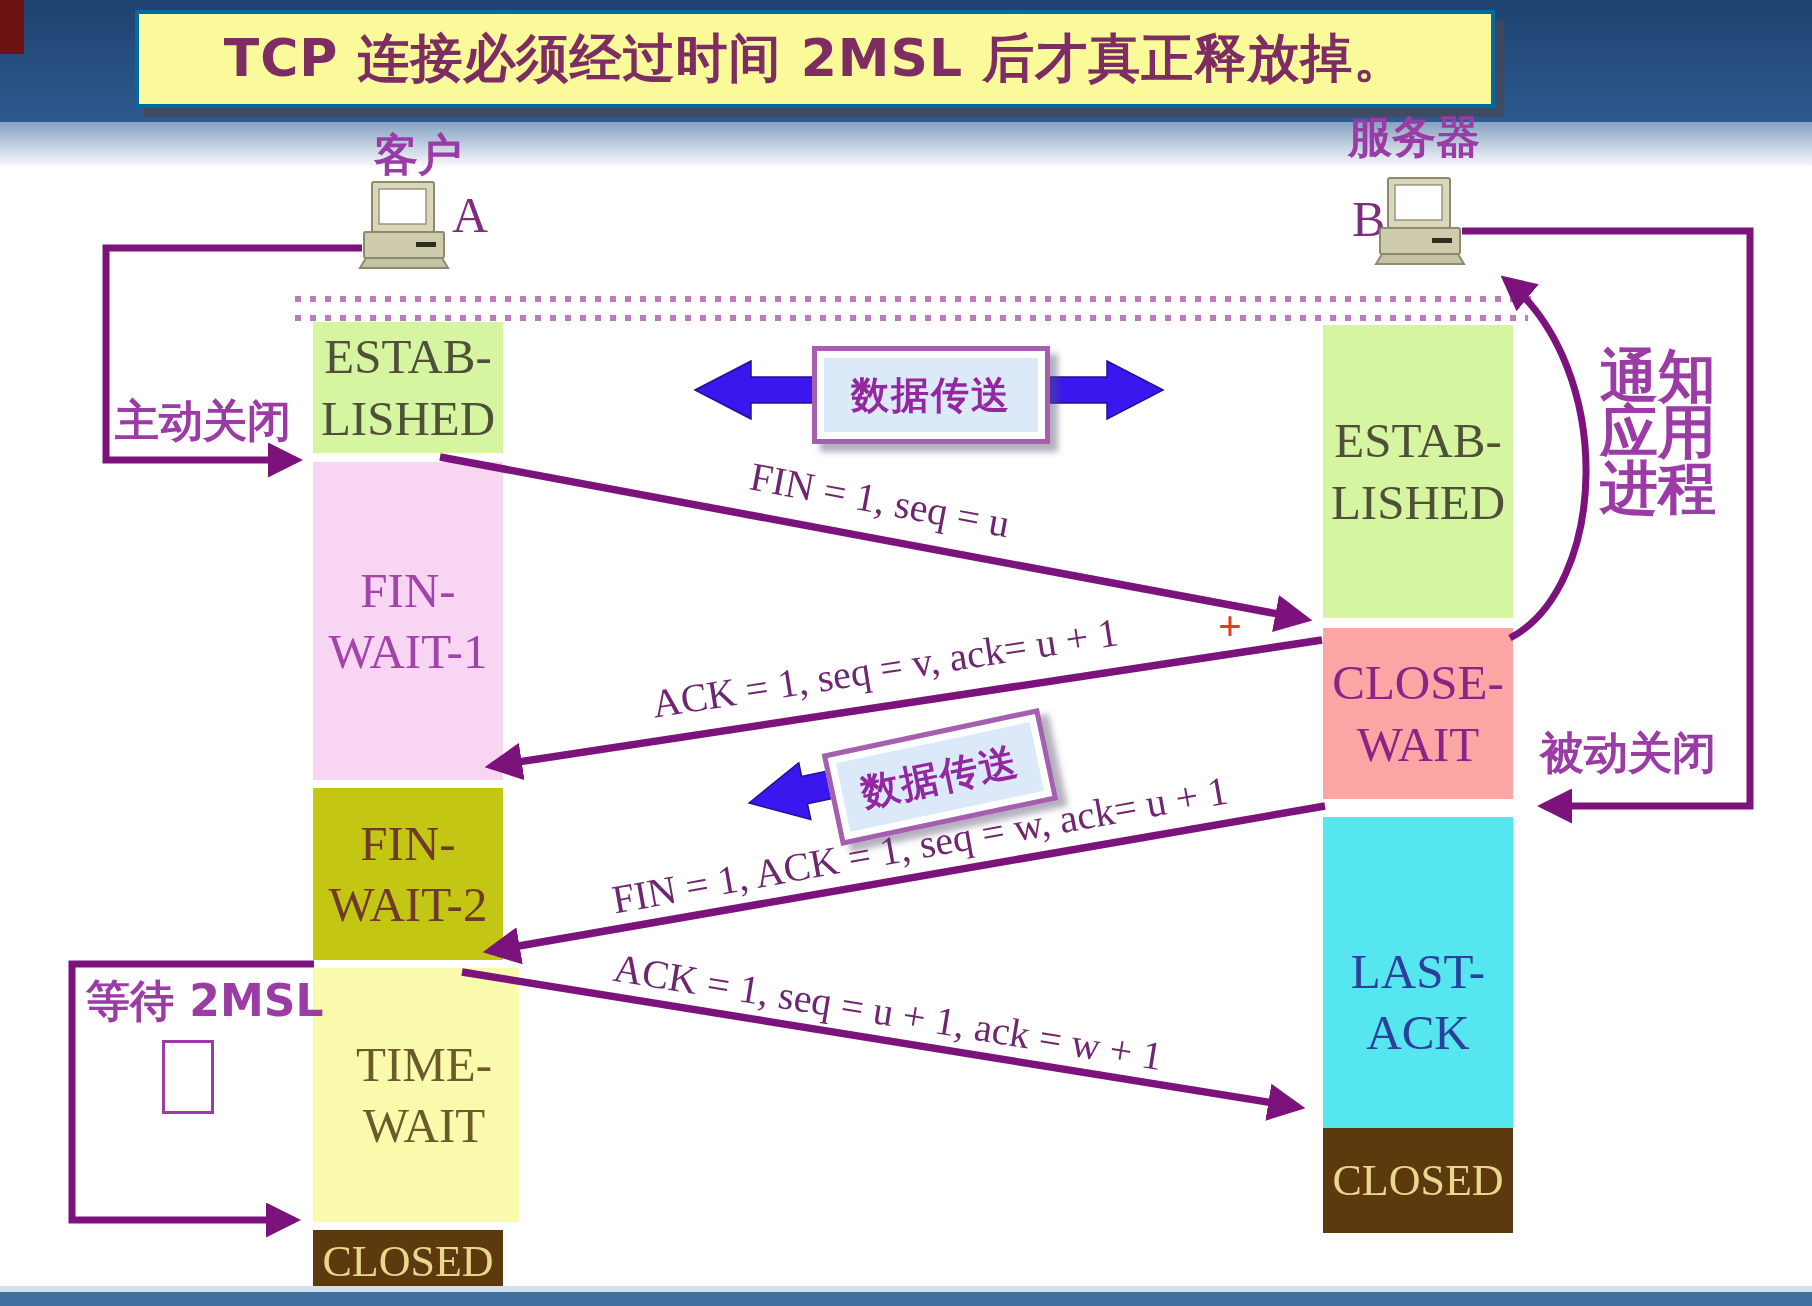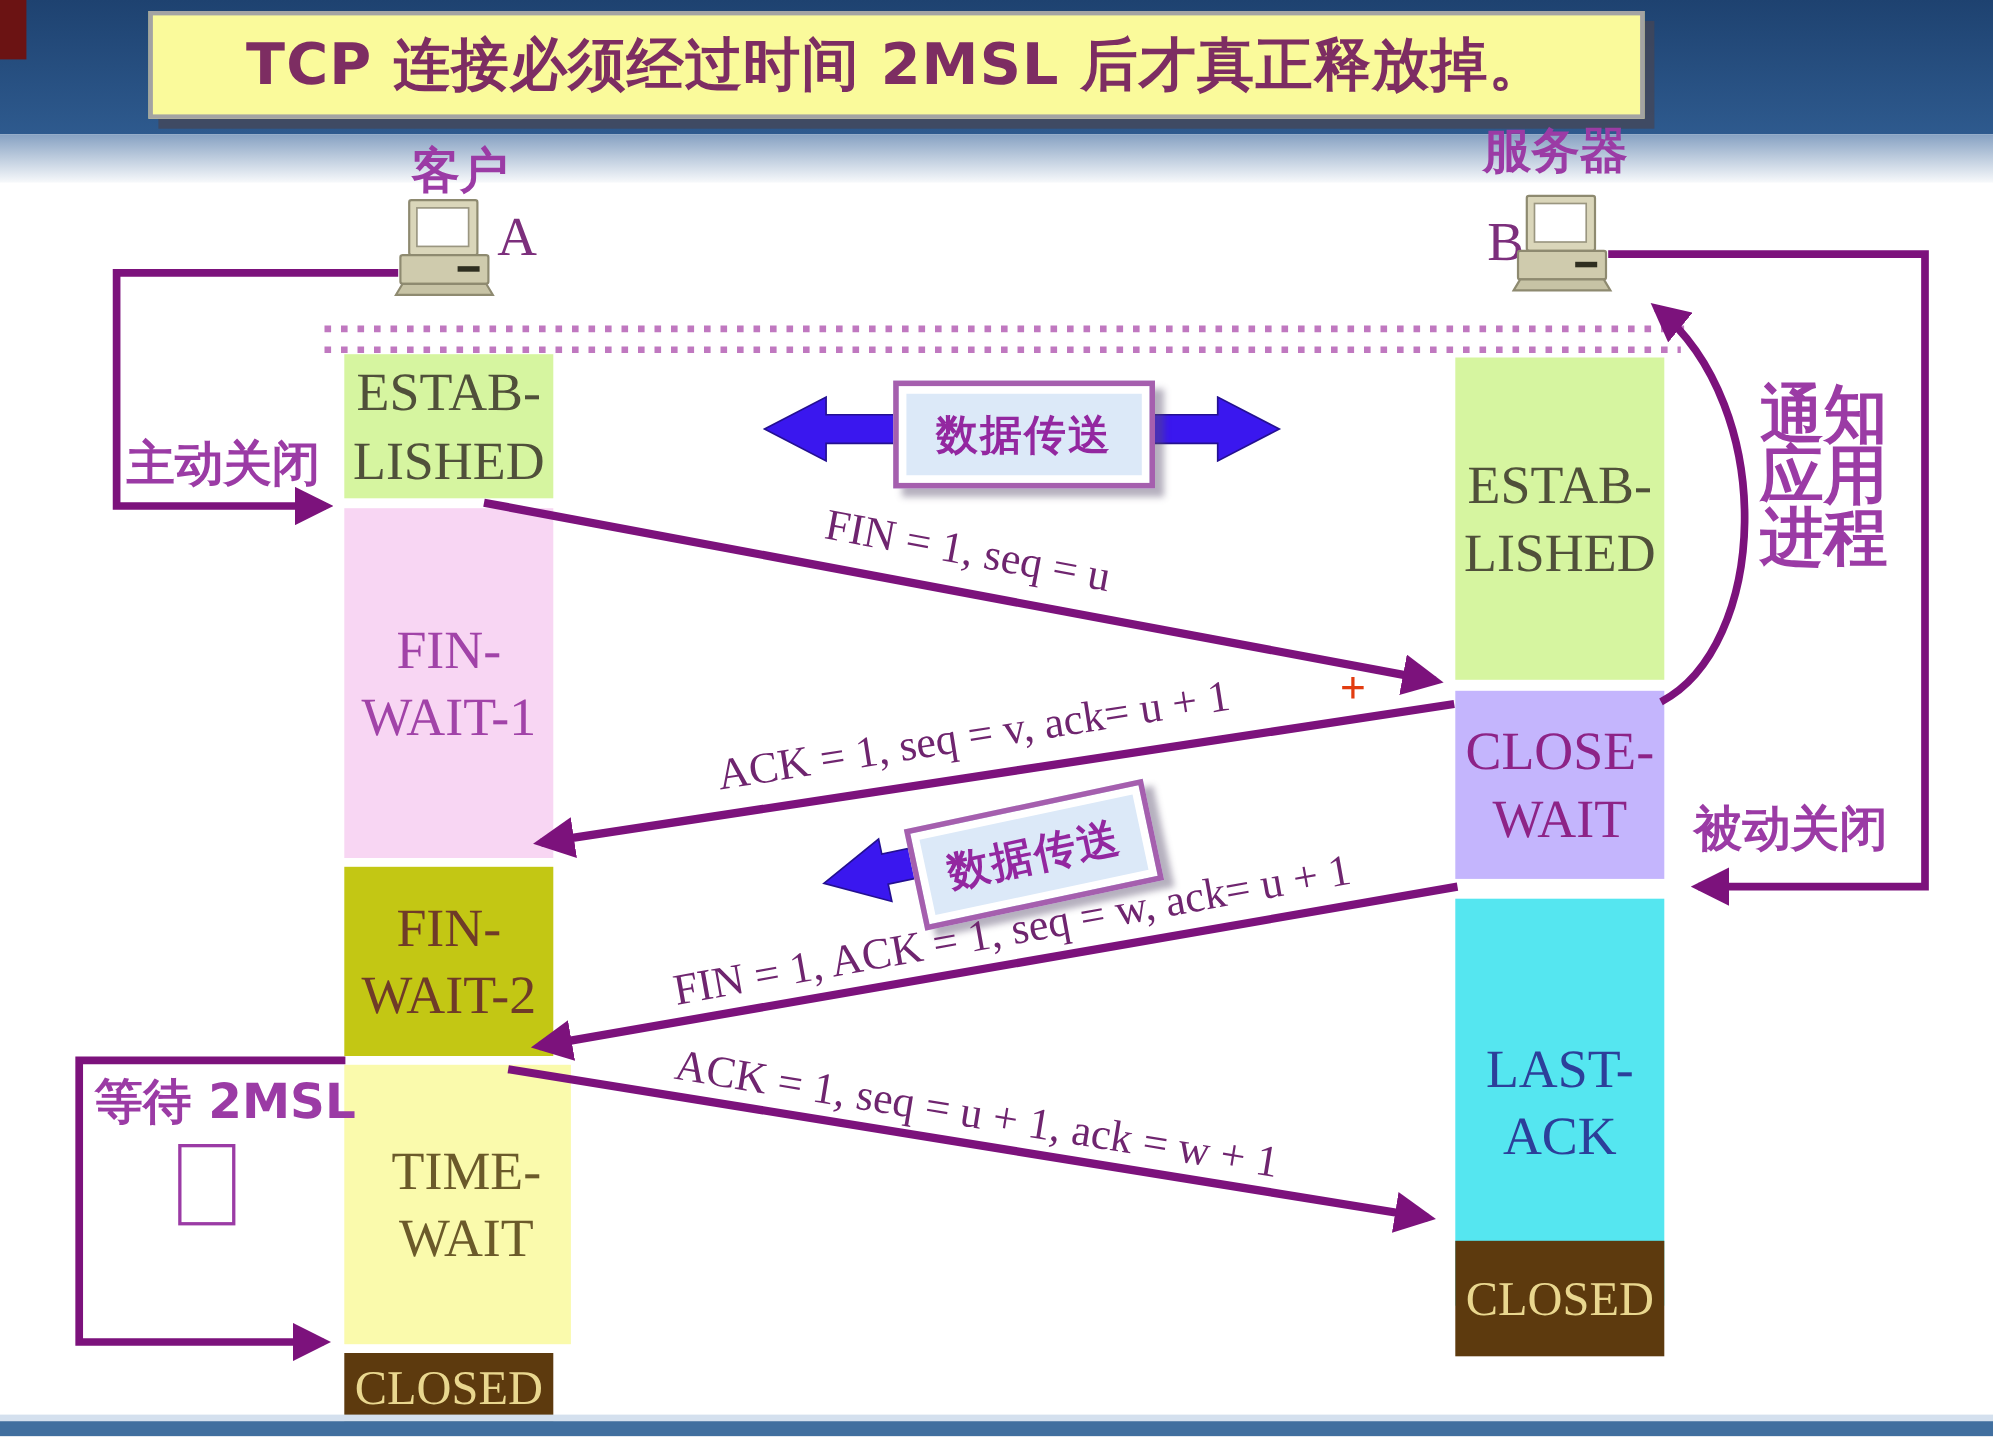--- a/index.html
+++ b/index.html
@@ -2,21 +2,21 @@
 <html style="--arrow: #7c127c; --data-arrow: #3a17ef; --dots: #c078c0; --plus: #e23c10; --accent-cjk: #9b3ba5; --message-text: #6f256f; --banner-bg: #fafa9b; --banner-text: #7d2d62;"><head>
 <meta charset="utf-8">
 <style>
   html,body{margin:0;padding:0;background:#ffffff;}
   .stage{position:relative;width:1812px;height:1306px;background:#ffffff;overflow:hidden;
          font-family:"Liberation Sans",sans-serif;}
   .abs{position:absolute;}
   .header-band{left:0;top:0;width:1812px;height:122px;background:linear-gradient(180deg,#1e4270,#2e5a8e);}
   .header-fade{left:0;top:122px;width:1812px;height:44px;background:linear-gradient(180deg,#86a1c2,#f7f9fb);}
   .corner-artifact{left:0;top:0;width:24px;height:54px;background:#6b1313;}
-  .title-banner{left:135px;top:10px;width:1352px;height:90px;border:4px solid #a3a3a3;
+  .title-banner{left:135px;top:10px;width:1352px;height:90px;border:4px solid #0369a1;
       box-shadow:9px 9px 0 rgba(70,70,85,.75);display:flex;align-items:center;justify-content:center;
       font-size:52px;font-weight:bold;letter-spacing:1px;
       font-family:"DejaVu Sans","Liberation Sans",sans-serif;}
   .cjk{font-family:"DejaVu Sans","Liberation Sans",sans-serif;color:var(--accent-cjk);font-weight:bold;}
   .host-role{font-size:44px;}
   .host-id{font-family:"Liberation Serif",serif;font-size:50px;color:#7c2f7c;font-weight:normal;}
   .state-box{display:flex;flex-direction:column;justify-content:center;align-items:center;
       font-family:"Liberation Serif",serif;font-size:49px;line-height:1.25;text-align:center;}
   .msg-label{transform-origin:center;white-space:nowrap;font-family:"Liberation Serif",serif;
       font-size:40px;color:var(--message-text);}
@@ -81,21 +81,21 @@
     <div>WAIT</div>
   </div>
   <div class="abs state-box" style="left: 313px; top: 1230px; width: 190px; height: 62px; font-size: 44px; background-color: rgb(93, 58, 14); color: rgb(233, 215, 143);">
     <div>CLOSED</div>
   </div>
 
   <div class="abs state-box" style="left: 1323px; top: 325px; width: 190px; height: 293px; background-color: rgb(214, 245, 160); color: rgb(80, 80, 58);">
     <div>ESTAB-</div>
     <div>LISHED</div>
   </div>
-  <div class="abs state-box" style="left: 1323px; top: 628px; width: 190px; height: 171px; background-color: #c4b5fd; color: rgb(141, 35, 135);">
+  <div class="abs state-box" style="left: 1323px; top: 628px; width: 190px; height: 171px; background-color: #fca5a5; color: rgb(141, 35, 135);">
     <div>CLOSE-</div>
     <div>WAIT</div>
   </div>
   <div class="abs state-box" style="left: 1323px; top: 817px; width: 190px; height: 370px; background-color: rgb(85, 230, 240); color: rgb(44, 63, 154);">
     <div>LAST-</div>
     <div>ACK</div>
   </div>
   <div class="abs state-box" style="left: 1323px; top: 1128px; width: 190px; height: 105px; font-size: 44px; background-color: rgb(93, 58, 14); color: rgb(233, 215, 143);">
     <div>CLOSED</div>
   </div>

